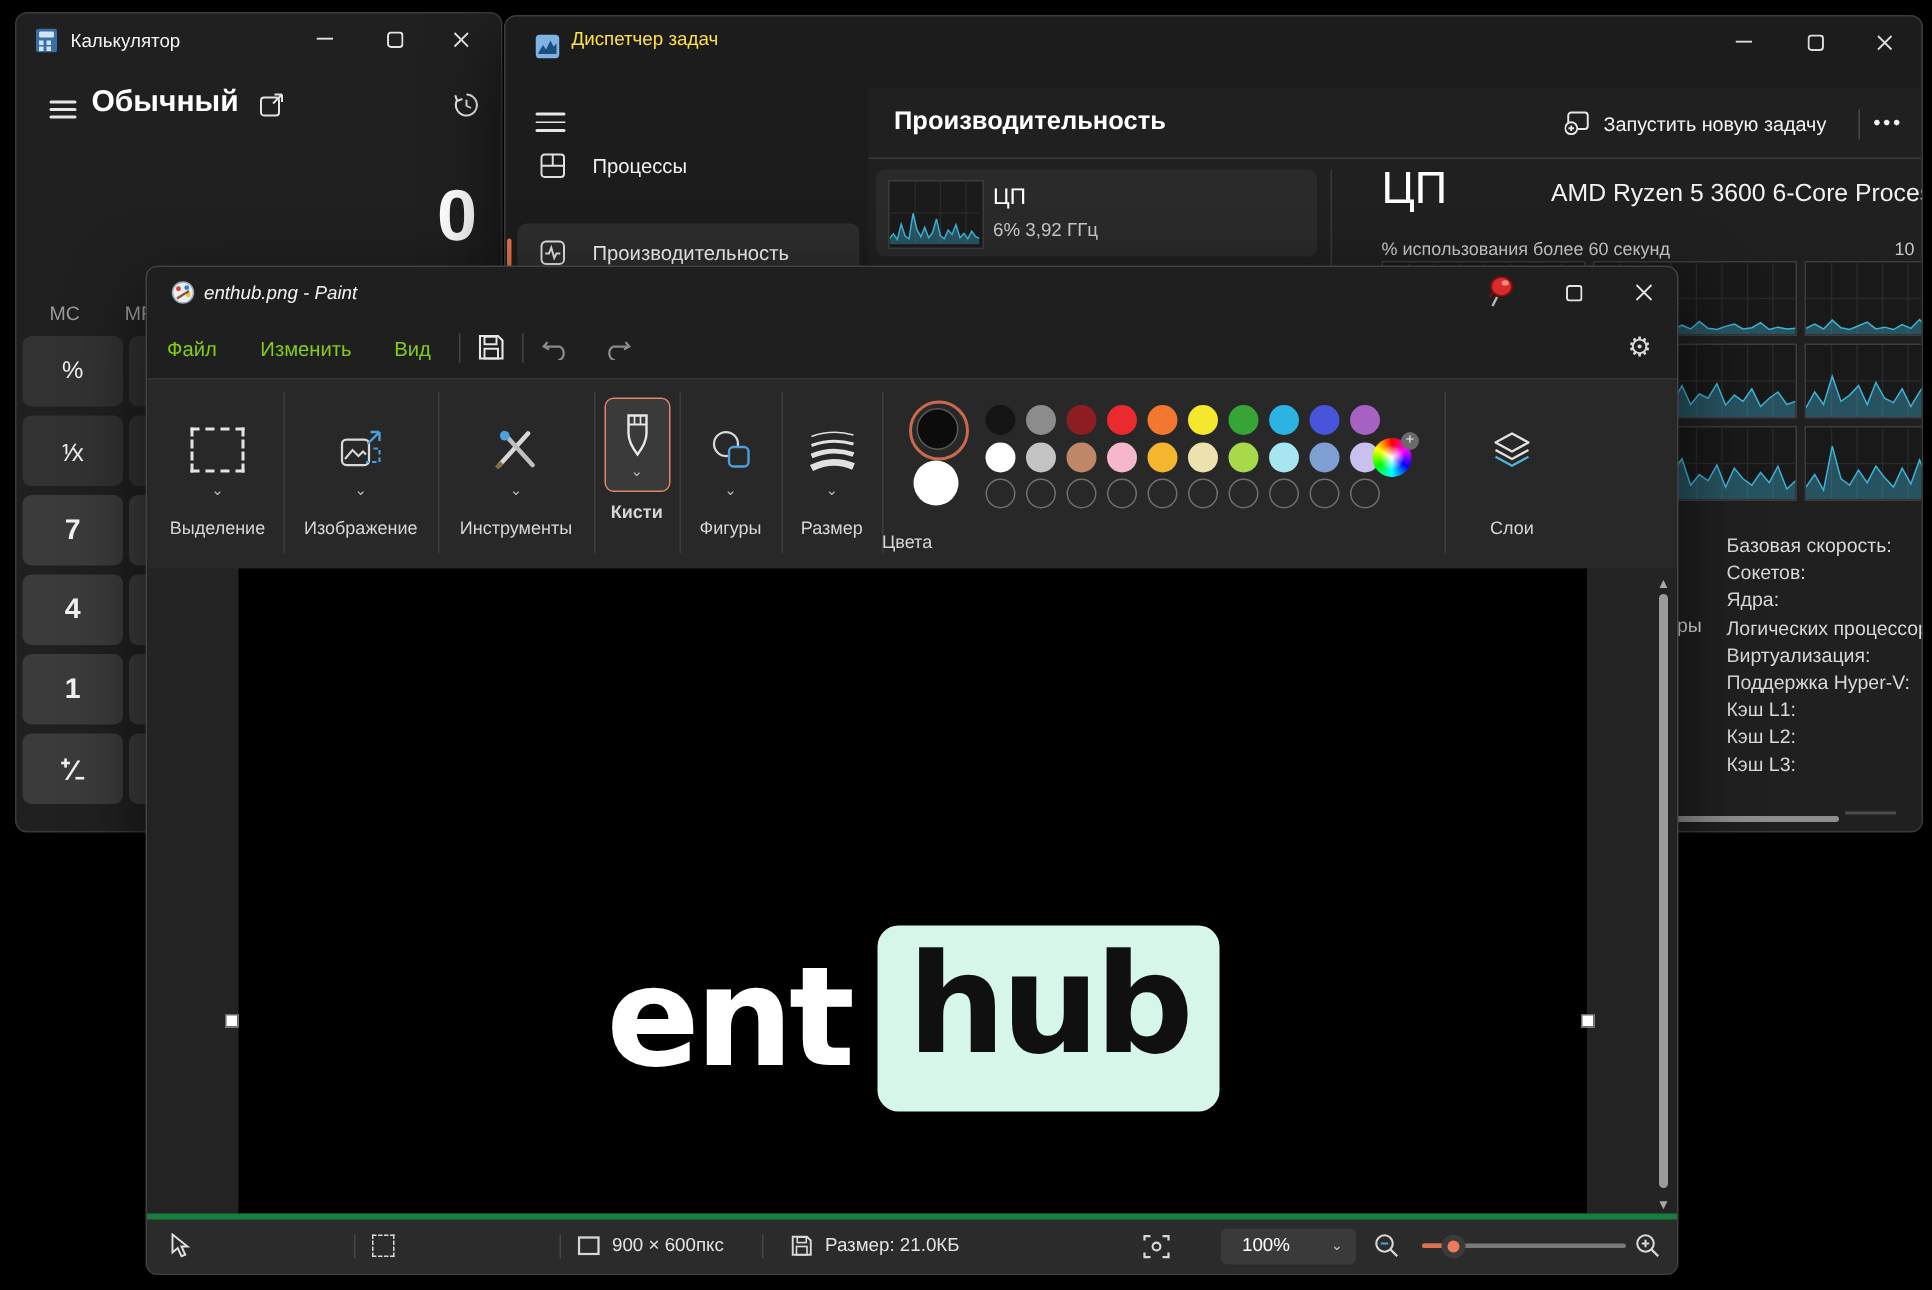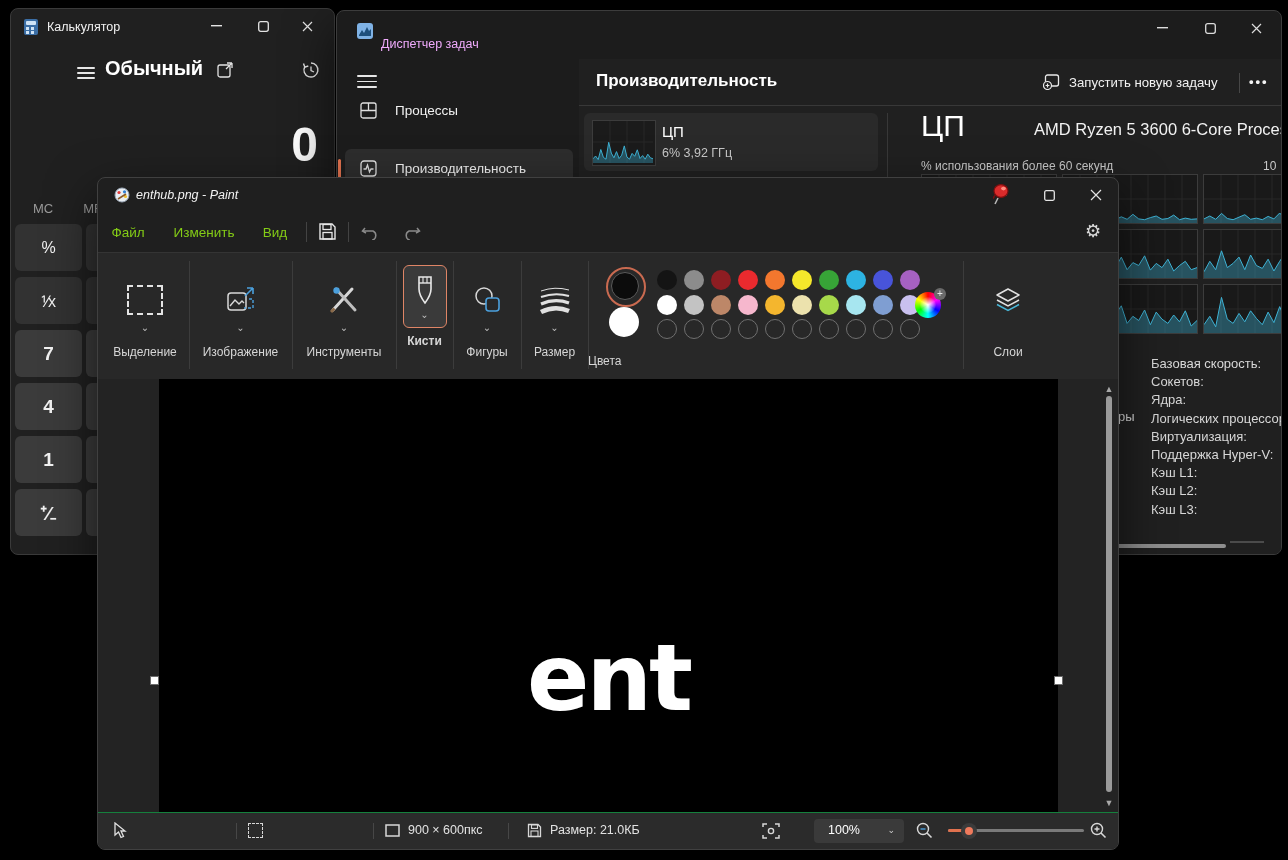--- a/index.html
+++ b/index.html
@@ -7,36 +7,36 @@
          font-family:"Liberation Sans",sans-serif;color:#fff;}
   .win{position:absolute;border-radius:8px;box-shadow:0 18px 50px rgba(0,0,0,.6);}
   .abs{position:absolute;}
   svg{display:block;}
 
   
   .calc{left:10px;top:8px;width:323px;height:545px;background:#202020;border:1px solid #3a3a3a;}
   .calc .titlebar{position:absolute;left:0;top:0;right:0;height:36px;}
   .calc-title{position:absolute;left:36px;top:11px;font-size:12.5px;color:#f2f2f2;}
   .wcbtn{position:absolute;top:0;width:44px;height:34px;display:flex;align-items:center;justify-content:center;color:#e4e4e4;}
-  .calc-nav{position:absolute;left:0;top:46px;right:0;height:40px;margin-left:44px;}
+  .calc-nav{position:absolute;left:0;top:46px;right:0;height:40px;}
   .calc-mode{position:absolute;left:50px;top:2px;font-size:20px;font-weight:700;color:#fff;}
   .hamb{width:18px;height:12px;display:flex;flex-direction:column;justify-content:space-between;}
   .hamb i{display:block;height:1.8px;background:#e6e6e6;border-radius:1px;}
   .calc-display{position:absolute;right:16px;top:110px;font-size:48px;font-weight:600;color:#fff;line-height:52px;}
   .calc-mem{position:absolute;left:22px;top:192px;display:flex;gap:30px;font-size:13px;color:#9a9a9a;}
   .calc-col{position:absolute;top:215px;display:flex;flex-direction:column;gap:6px;}
   .col1{left:4px;} .col2{left:75px;}
   .calc-btn{width:67px;height:47px;border-radius:6px;display:flex;align-items:center;justify-content:center;
             font-size:16px;color:#f2f2f2;}
   .calc-btn.fn{background:#323232;}
   .calc-btn.num{background:#3b3b3b;font-size:19px;font-weight:600;}
 
   
   .tm{left:336px;top:10px;width:944px;height:543px;background:#1c1c1c;border:1px solid #3c3c3c;overflow:hidden;}
-  .tm-title{position:absolute;left:44px;top:26px;font-size:12.5px;color:#f0abfc;}
+  .tm-title{position:absolute;left:44px;top:8px;font-size:12.5px;color:#fde047;}
   .tm-mainbg{position:absolute;left:242px;top:48px;right:0;bottom:0;background:#202020;}
   .tm-item{position:absolute;left:8px;width:228px;height:38px;border-radius:6px;display:flex;align-items:center;}
   .tm-item .lbl{font-size:13.5px;color:#f0f0f0;margin-left:18px;}
   .tm-item .ic{margin-left:14px;width:18px;display:flex;justify-content:center;}
   .tm-item.sel{background:#2d2d2d;}
   .tm-accent{position:absolute;left:1px;top:148px;width:3px;height:20px;border-radius:2px;}
   .tm-head{position:absolute;left:259px;top:60px;font-size:17px;font-weight:600;color:#fff;}
   .tm-run{position:absolute;left:706px;top:57px;height:28px;display:flex;align-items:center;gap:9px;
           font-size:13.2px;color:#f2f2f2;}
   .tm-more{position:absolute;left:912px;top:63px;font-size:13px;letter-spacing:2px;color:#f2f2f2;font-weight:700;}
@@ -89,21 +89,21 @@
   .canvas-inner{width:899px;height:600px;display:flex;align-items:center;justify-content:center;}
   .logo{display:flex;align-items:center;gap:18px;font-family:"DejaVu Sans",sans-serif;font-weight:bold;}
   .logo-ent{display:flex;flex-direction:row;align-items:center;}
   .logo-ent .txt{font-size:92px;line-height:86px;letter-spacing:-3px;color:#fff;}
   .logo-ent .bar{width:100%;height:8px;border-radius:4px;background:#fff;margin-top:8px;}
   .logo-hub{font-size:92px;line-height:86px;letter-spacing:-3px;color:#101010;
             padding:10px 20px 28px;border-radius:14px;}
   .handle{position:absolute;width:9px;height:9px;background:#fff;border:1px solid #6b6b6b;box-sizing:border-box;}
   .vsb-thumb{position:absolute;left:1008px;top:218px;width:6px;height:396px;border-radius:3px;background:#9a9a9a;}
   .vsb-arrow{position:absolute;left:1005px;width:12px;height:10px;color:#a8a8a8;font-size:9px;line-height:10px;text-align:center;}
-  .statusbar{position:absolute;left:0;bottom:0;right:0;height:36px;background:#2b2b2b;border-top:1px solid #15803d;}
+  .statusbar{position:absolute;left:0;bottom:0;right:0;height:36px;background:#2b2b2b;border-top:4px solid #15803d;}
   .sb-sep{position:absolute;top:10px;width:1px;height:16px;background:#474747;}
   .sb-txt{position:absolute;top:10px;font-size:12.5px;color:#e2e2e2;}
   .zoombox{position:absolute;left:716px;top:6px;width:90px;height:24px;background:#3a3a3a;border-radius:4px;}
   .zoombox .zv{position:absolute;left:14px;top:4px;font-size:12.5px;color:#fff;}
   .zoombox .zc{position:absolute;right:9px;top:6px;font-size:9px;color:#cfcfcf;}
   .sl-track{position:absolute;left:850px;top:16px;width:136px;height:3px;border-radius:2px;background:#7a7a7a;}
   .sl-fill{position:absolute;left:850px;top:16px;width:21px;height:3px;border-radius:2px;}
   .sl-handle{position:absolute;left:863px;top:10px;width:16px;height:16px;border-radius:50%;background:#3b3b3b;}
   .sl-handle::after{content:"";position:absolute;left:4px;top:4px;width:8px;height:8px;border-radius:50%;background:var(--acc,#e0694a);}
 </style>
@@ -615,20 +615,21 @@
     </div>
 
     <div class="workspace">
       <div class="canvas" id="paint-canvas" style="background: rgb(0, 0, 0);">
         <div class="canvas-inner">
           <div class="logo">
             <div class="logo-ent">
               <span class="txt">ent</span>
               <span class="bar"></span>
             </div>
+            <span class="logo-hub" id="logo-hub" style="background: rgb(215, 246, 234);">hub</span>
           </div>
         </div>
       </div>
       <span class="handle" style="left:52px;top:297px;"></span>
       <span class="handle" style="left:956px;top:297px;"></span>
       <span class="vsb-arrow" style="top:5px;">▲</span>
       <span class="vsb-thumb" style="top:17px;height:396px;"></span>
       <span class="vsb-arrow" style="top:419px;">▼</span>
     </div>
 

